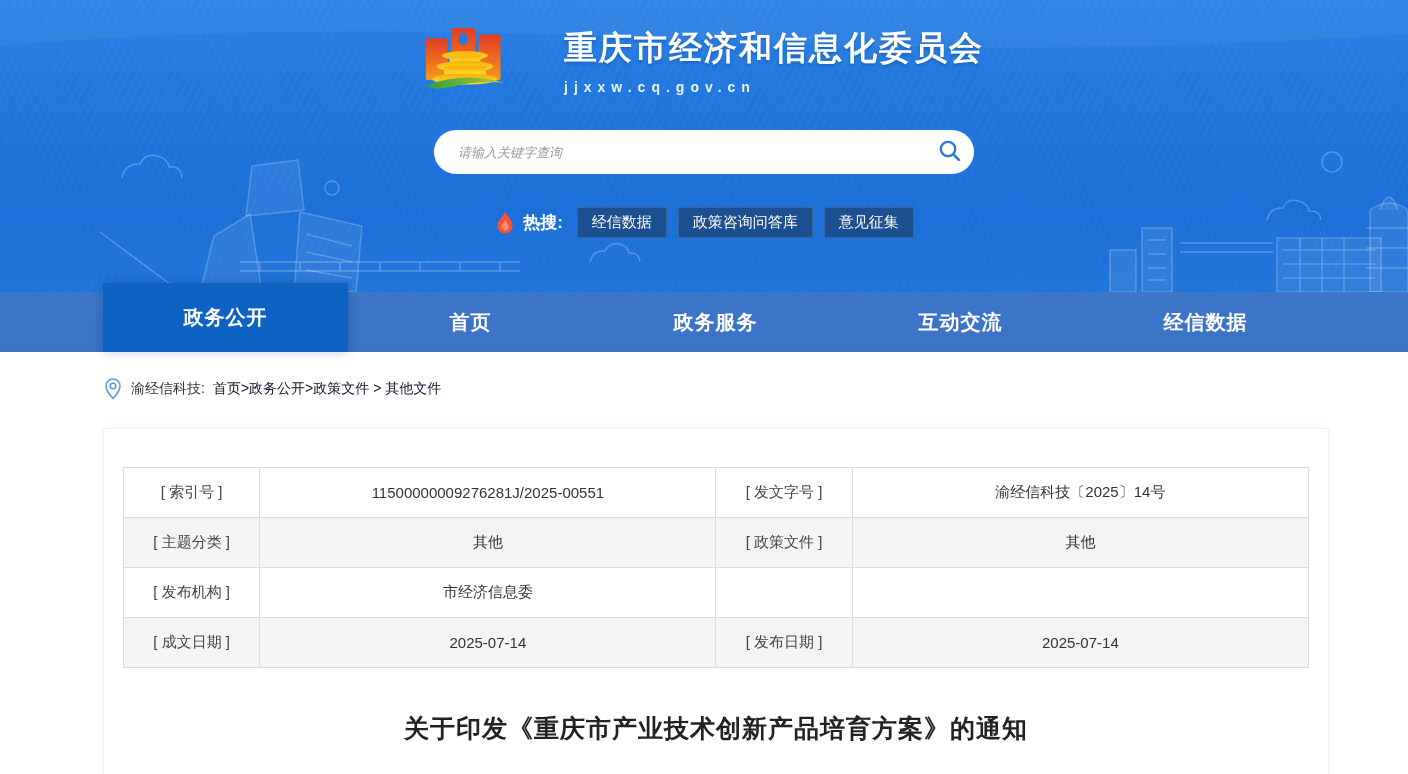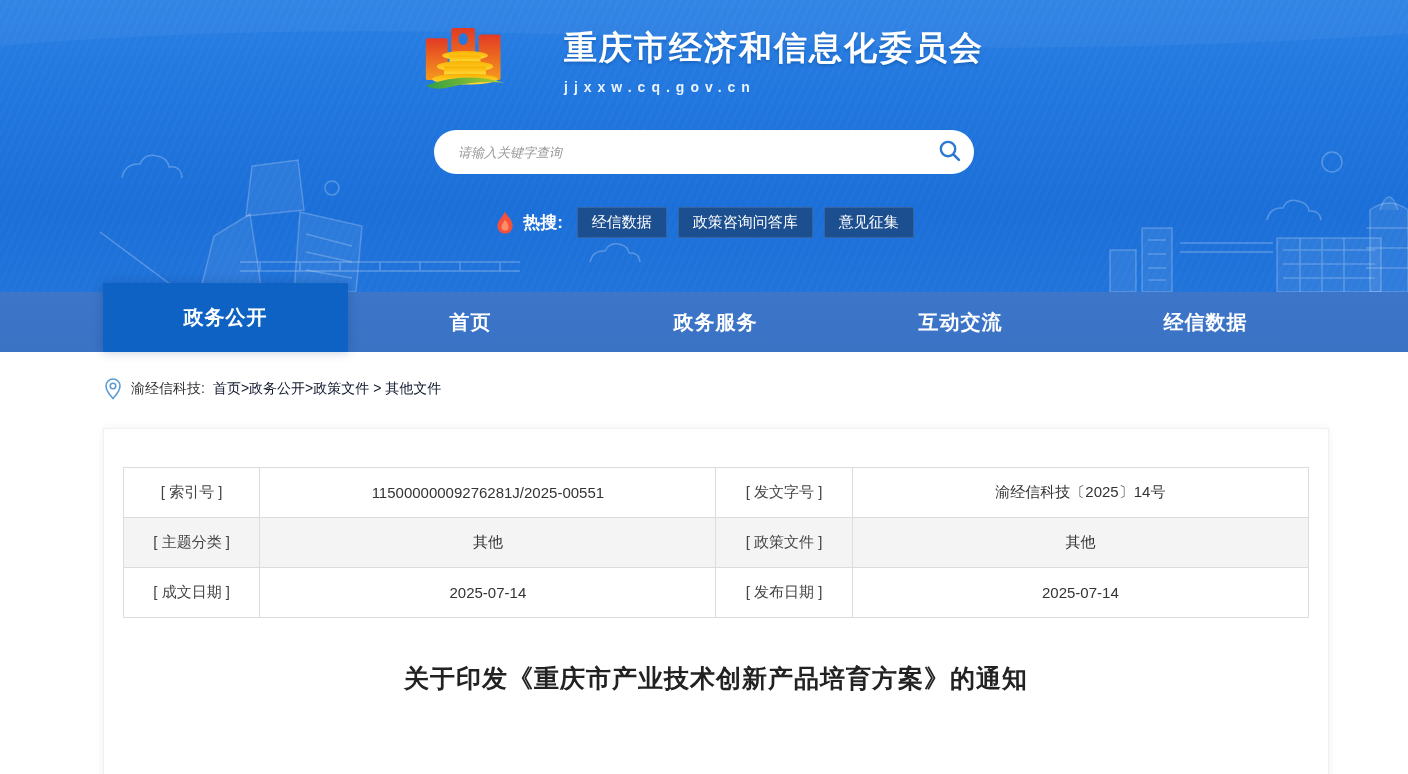--- a/index.html
+++ b/index.html
@@ -194,20 +194,26 @@
           <td class="lbl">[ 发文字号 ]</td>
           <td class="val">渝经信科技〔2025〕14号</td>
         </tr>
         <tr>
           <td class="lbl">[ 主题分类 ]</td>
           <td class="val">其他</td>
           <td class="lbl">[ 政策文件 ]</td>
           <td class="val">其他</td>
         </tr>
         <tr>
+          <td class="lbl">[ 发布机构 ]</td>
+          <td class="val">市经济信息委</td>
+          <td class="lbl"></td>
+          <td class="val"></td>
+        </tr>
+        <tr>
           <td class="lbl">[ 成文日期 ]</td>
           <td class="val">2025-07-14</td>
           <td class="lbl">[ 发布日期 ]</td>
           <td class="val">2025-07-14</td>
         </tr>
       </tbody>
     </table>
 
     <h1 class="doc-title">关于印发《重庆市产业技术创新产品培育方案》的通知</h1>
   </main>

